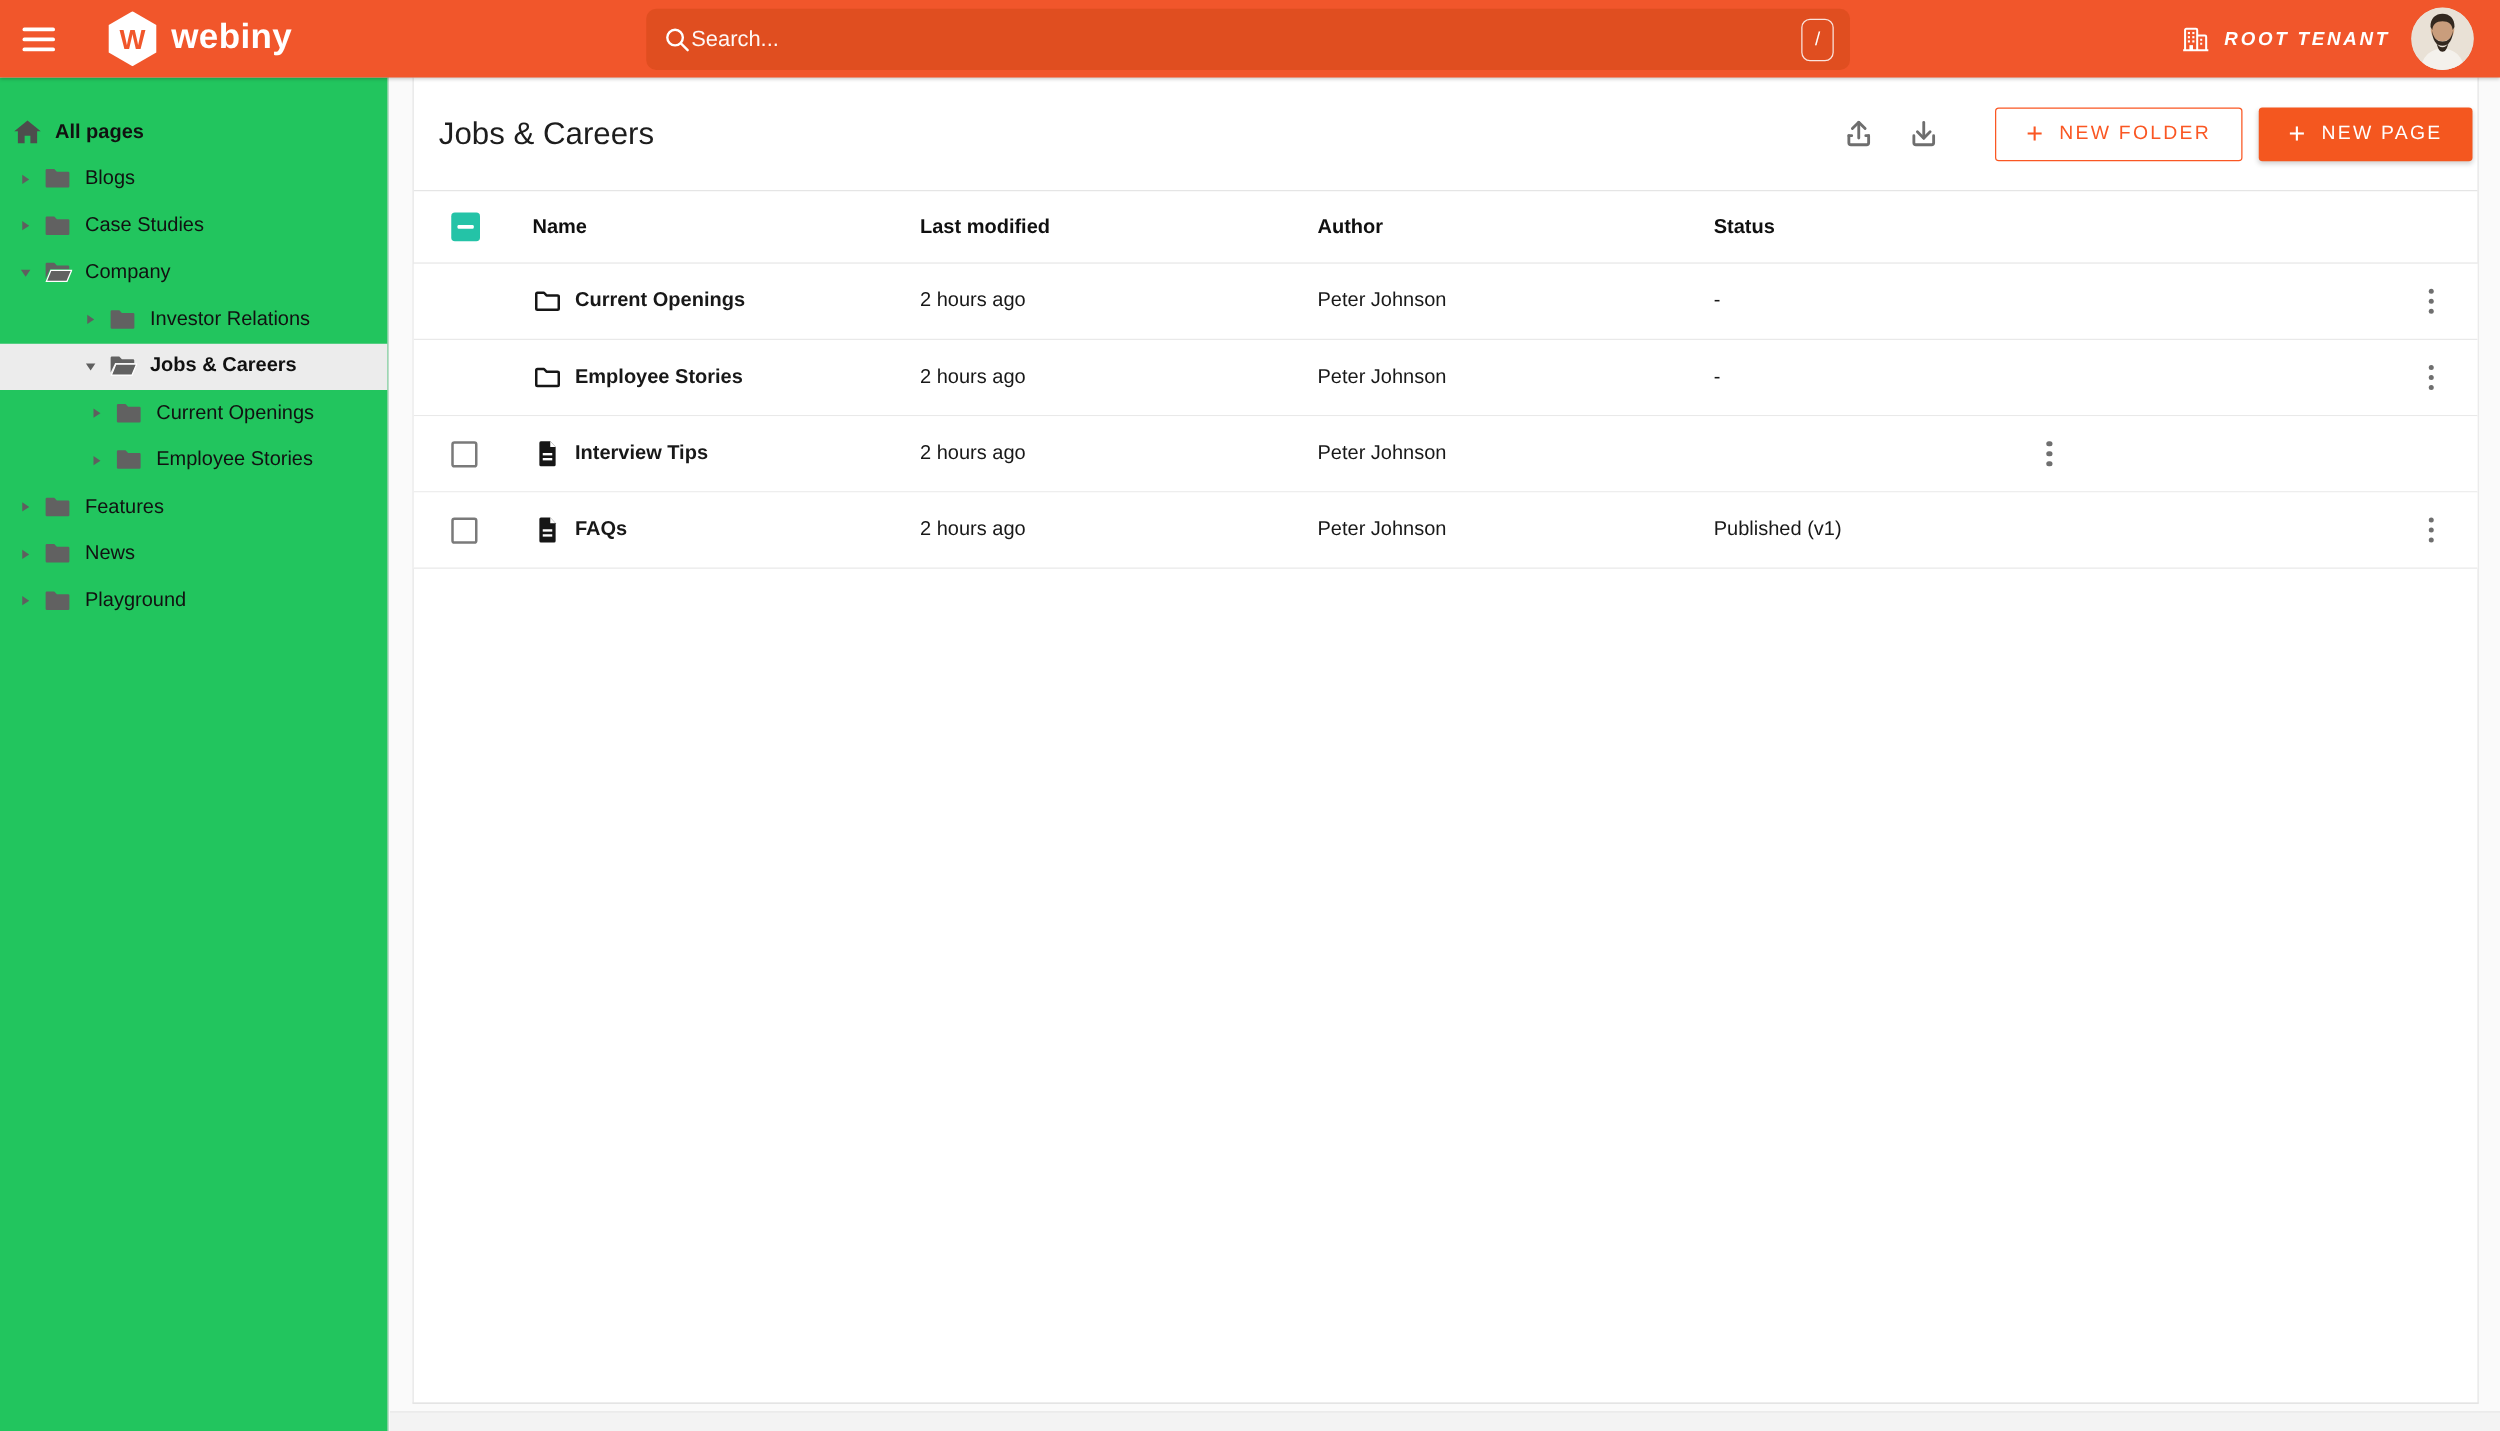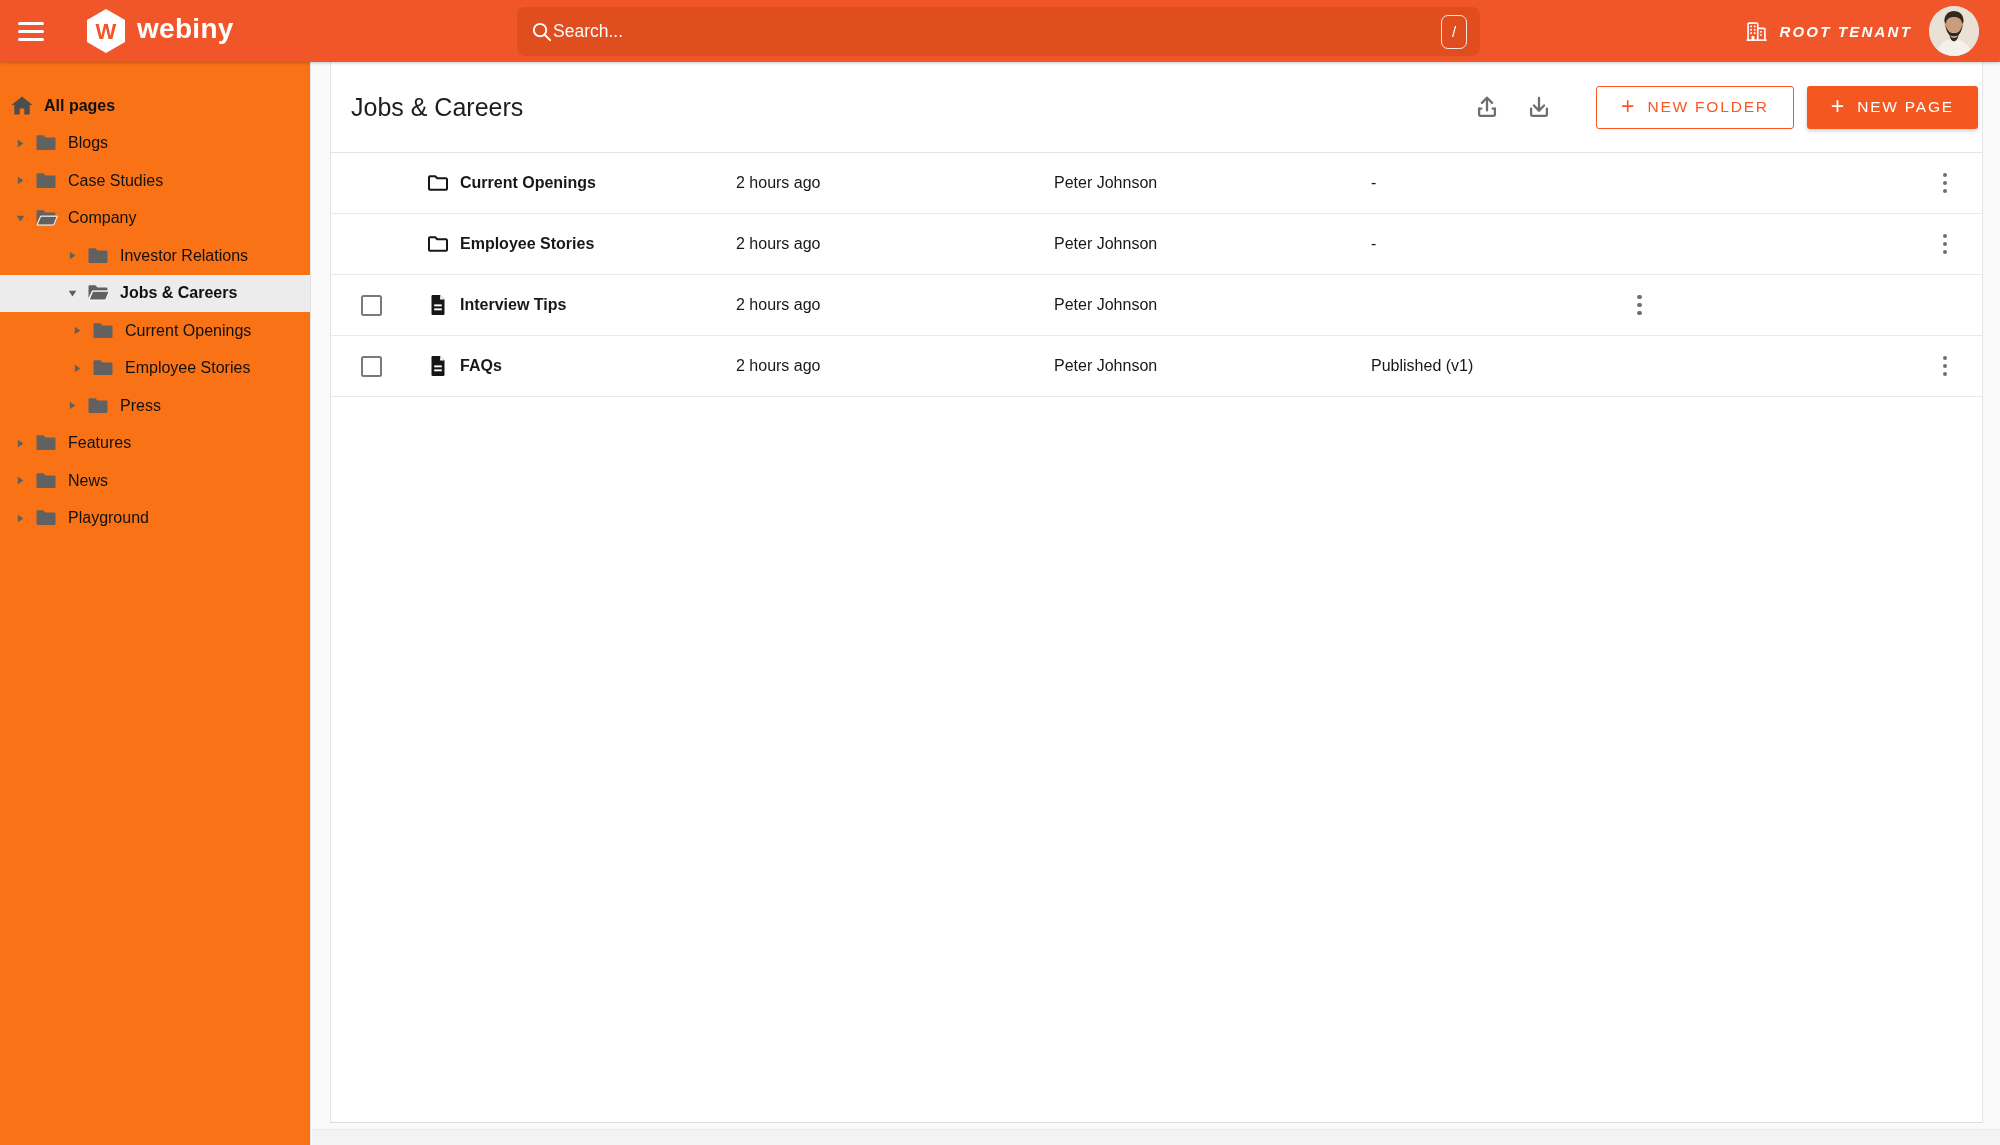--- a/index.html
+++ b/index.html
@@ -40,21 +40,21 @@
   .tenant { position:absolute; right:88px; top:0; height:62px; display:flex; align-items:center; gap:11px;
     color:#fff; cursor:pointer;font-style:italic; }
   .tenant svg { width:23px; height:23px; }
   .tenant-label { font-size:15px; font-weight:600; letter-spacing:2.2px; }
   .avatar { position:absolute; left:1929px; top:6px; width:50px; height:50px; border-radius:50%;
     overflow:hidden; cursor:pointer; background:#e7e0d8; }
   .avatar svg { width:50px; height:50px; display:block; }
 
   
   .sidebar { position:absolute; left:0; top:62px; width:311px; height:1083px;
-    background:#f97316; border-right:1px solid #e0e0e0; padding-top:25px; overflow:hidden; }
+    background:#22c55e; border-right:1px solid #e0e0e0; padding-top:25px; overflow:hidden; }
   .sb-item { height:37.5px; display:flex; align-items:center; font-size:16px; cursor:pointer; color:#111; }
   .sb-item.selected { background:#ececec; }
   .sb-item.bold .sb-label { font-weight:700; }
   .sb-item.lvl0 { padding-left:10px; }
   .sb-item.lvl1 { padding-left:12px; }
   .sb-item.lvl2 { padding-left:64px; }
   .sb-item.lvl3 { padding-left:69px; }
   .arrow { width:16px; height:16px; display:flex; align-items:center; justify-content:center; flex:0 0 auto; margin-right:6px; }
   .arrow svg { width:9px; height:11px; display:block; }
   .arrow.down svg { transform:rotate(90deg); }
@@ -277,35 +277,20 @@
     </span>
 
     <span class="sb-icon i-folder show">
       <svg viewBox="0 0 24 24">
             <path fill="#616161" d="M2.5 5.2a1 1 0 0 1 1-1h5.9l2.1 2.2h9a1 1 0 0 1 1 1V18a1 1 0 0 1-1 1h-17a1 1 0 0 1-1-1z"></path>
           </svg>
     </span>
 
     <span class="sb-label">Employee Stories</span>
   </div>
-      <div class="sb-item lvl2">
-    <span class="arrow">
-      <svg viewBox="0 0 10 10">
-            <path fill="#5f5f5f" d="M2 .8l6.2 4.2L2 9.2z"></path>
-          </svg>
-    </span>
-
-    <span class="sb-icon i-folder show">
-      <svg viewBox="0 0 24 24">
-            <path fill="#616161" d="M2.5 5.2a1 1 0 0 1 1-1h5.9l2.1 2.2h9a1 1 0 0 1 1 1V18a1 1 0 0 1-1 1h-17a1 1 0 0 1-1-1z"></path>
-          </svg>
-    </span>
-
-    <span class="sb-label">Press</span>
-  </div>
       <div class="sb-item lvl1">
     <span class="arrow">
       <svg viewBox="0 0 10 10">
             <path fill="#5f5f5f" d="M2 .8l6.2 4.2L2 9.2z"></path>
           </svg>
     </span>
 
     <span class="sb-icon i-folder show">
       <svg viewBox="0 0 24 24">
             <path fill="#616161" d="M2.5 5.2a1 1 0 0 1 1-1h5.9l2.1 2.2h9a1 1 0 0 1 1 1V18a1 1 0 0 1-1 1h-17a1 1 0 0 1-1-1z"></path>
@@ -371,20 +356,30 @@
         <span class="plus">+</span>
         <span>NEW FOLDER</span>
       </button>
       <button class="btn btn-fill">
         <span class="plus">+</span>
         <span>NEW PAGE</span>
       </button>
     </div>
   </div>
 
+  <div class="grid-row table-header">
+    <div class="cell-check">
+        <span class="checkbox-ind"></span>
+      </div>
+    <div>Name</div>
+    <div>Last modified</div>
+    <div>Author</div>
+    <div>Status</div>
+    <div></div>
+  </div>
 
   <div id="row-list">
       <div class="grid-row t-row">
     <div class="cell-check">
           <span class="checkbox-empty" style="visibility: hidden;"></span>
         </div>
     <div class="cell-name">
       <span class="row-icon i-folder show">
         <svg viewBox="0 0 24 24" fill="none" stroke="#161616" stroke-width="2" stroke-linejoin="round">
           <path d="M3 6.2a1 1 0 0 1 1-1h5.2l2 2.1H20a1 1 0 0 1 1 1v9.5a1 1 0 0 1-1 1H4a1 1 0 0 1-1-1z"></path>

